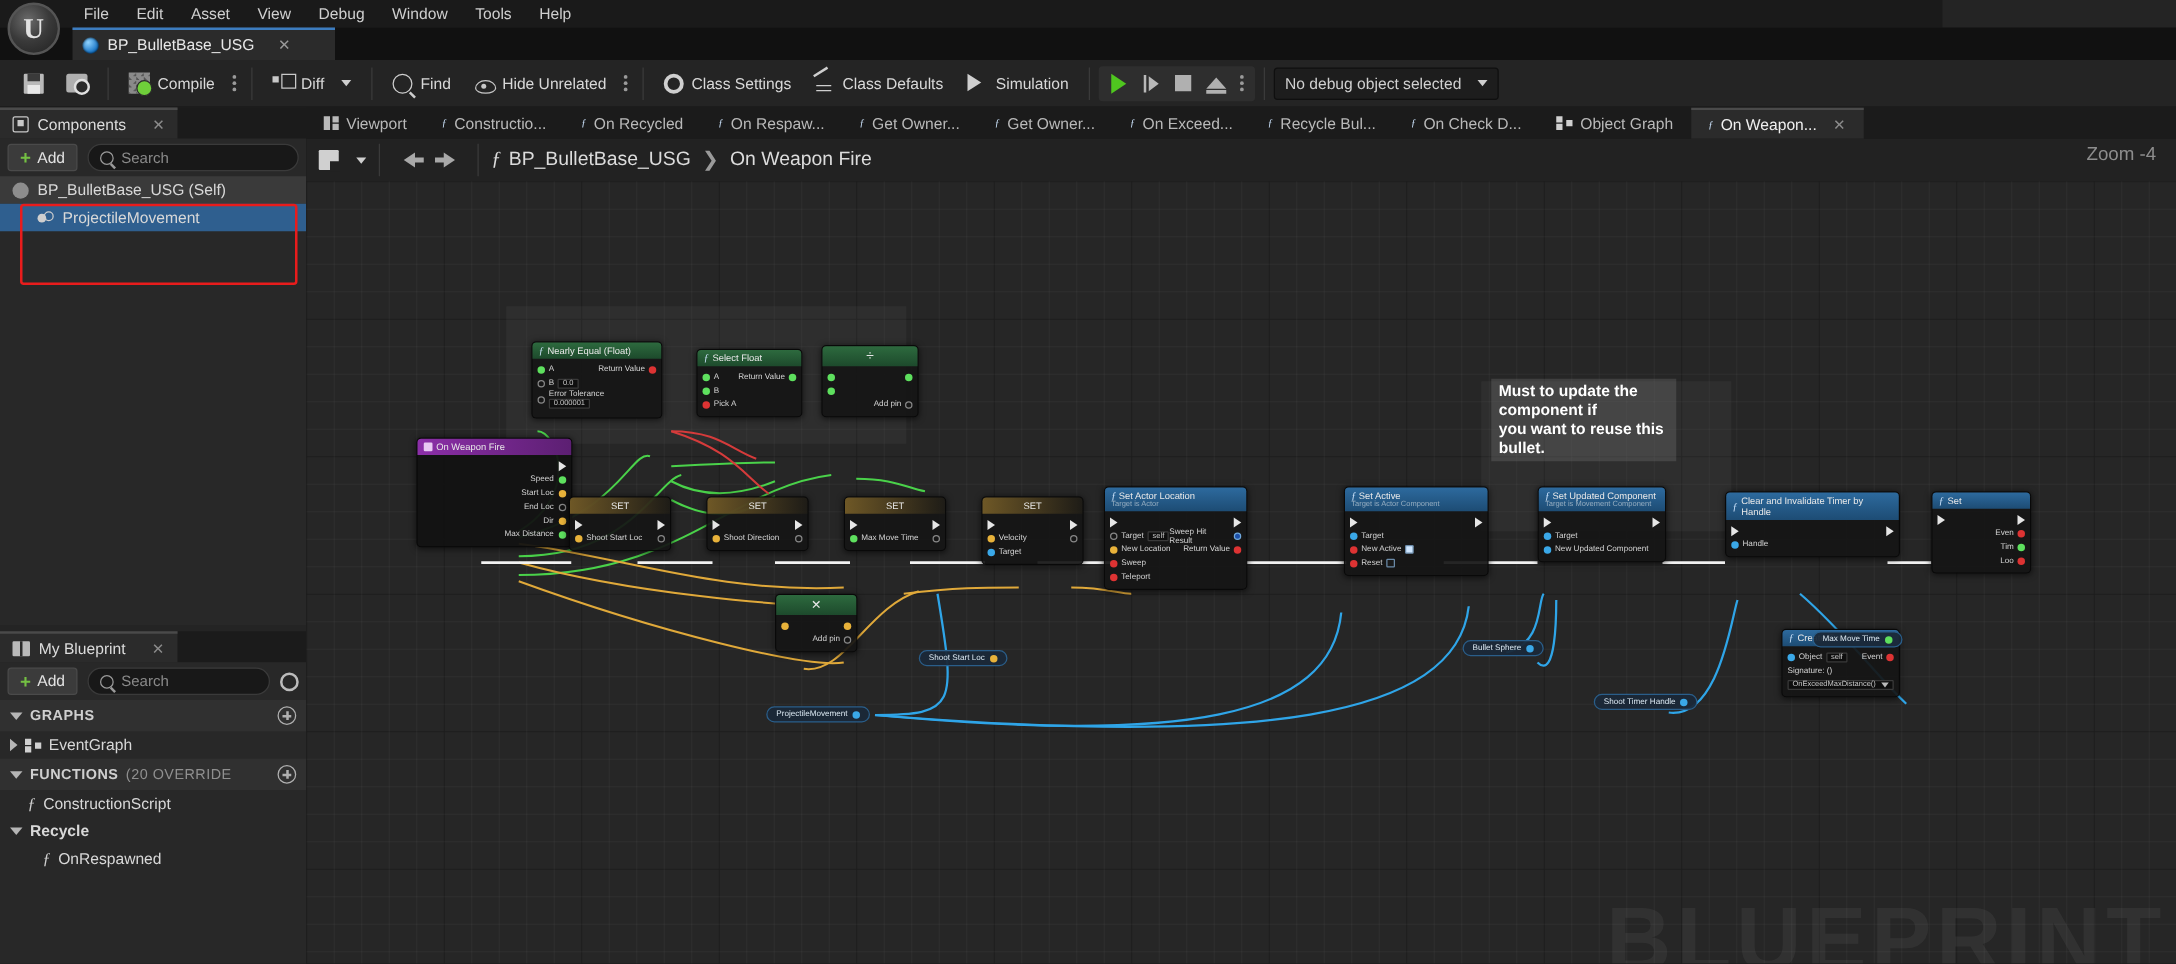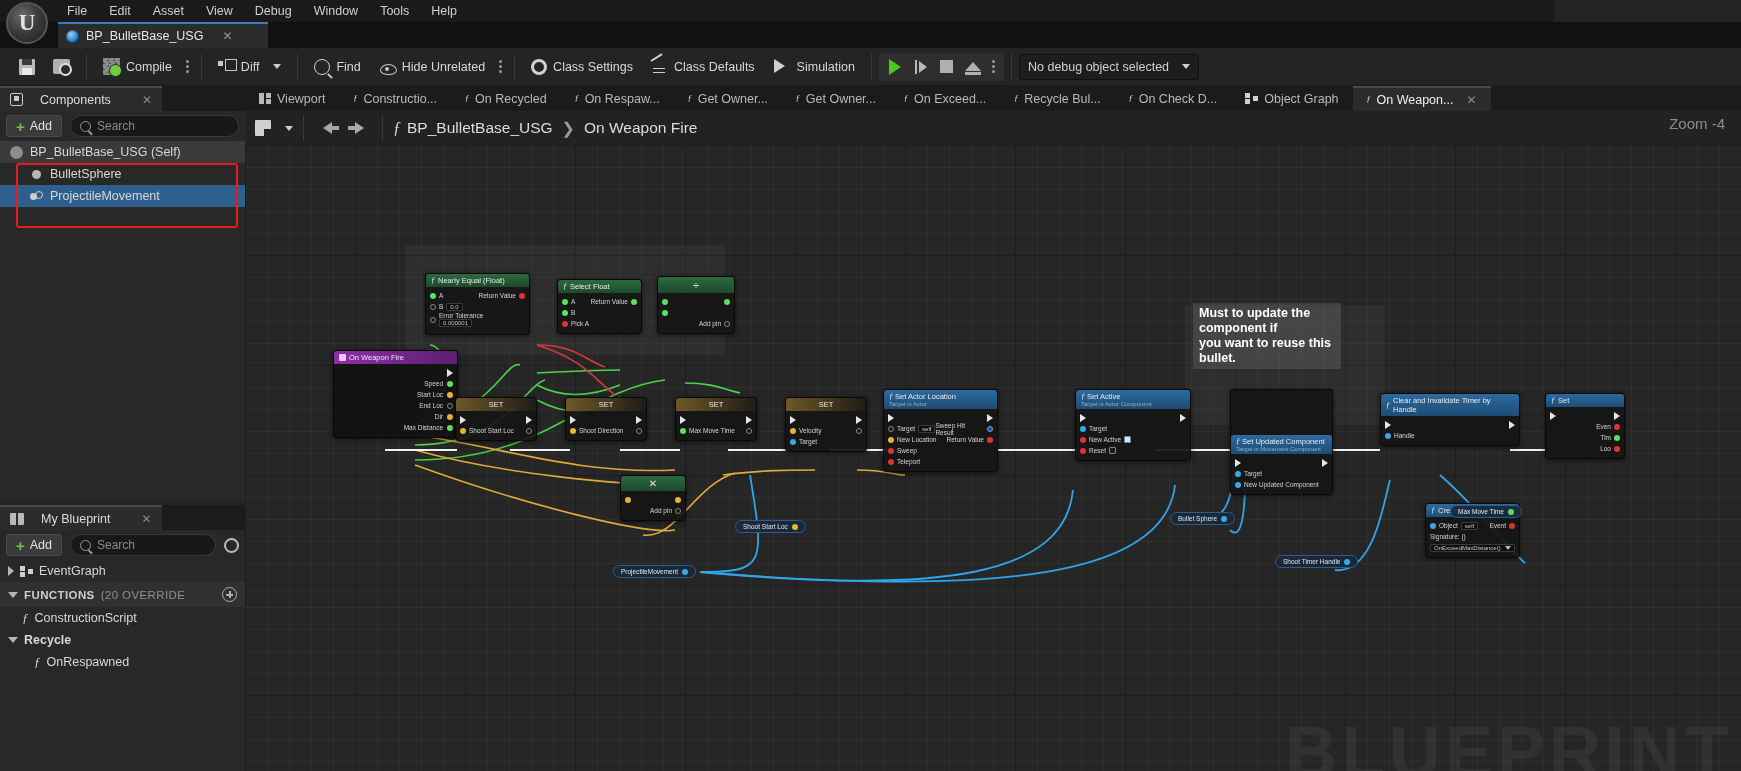--- a/index.html
+++ b/index.html
@@ -110,21 +110,21 @@
     height:26px; min-width:180px; background:#1d1d1d; border:1px solid #0f0f0f; border-radius:3px;
     display:flex; align-items:center; justify-content:space-between; padding:0 8px; font-size:12.5px; color:#d0d0d0;
   }
   .chev{ width:0;height:0;border-left:4px solid transparent;border-right:4px solid transparent;border-top:5px solid #cfcfcf; margin-left:8px;}
 
   
   .panel-tabstrip{
     position:absolute; height:25px; background:#1b1b1b; display:flex; align-items:flex-end;
   }
   .ptab{
-    height:25px; background:#2b2b2b; display:flex;align-items:center;gap:17px;
+    height:25px; background:#2b2b2b; display:flex;align-items:center;gap:7px;
     padding:0 10px; font-size:12.5px; color:#dcdcdc; border-top:2px solid #4a4a4a;
   }
   .ptab .xbtn{ color:#8c8c8c; font-size:12px; margin-left:14px;}
   .icon-comp{width:13px;height:13px;border:1.6px solid #c9c9c9;border-radius:2px;position:relative;}
   .icon-comp:after{content:"";position:absolute;left:3px;top:2px;width:5px;height:5px;background:#c9c9c9;}
   .icon-book{width:14px;height:12px;background:#b9b9b9;border-radius:1px;position:relative;}
   .icon-book:after{content:"";position:absolute;left:6px;top:0;width:2px;height:12px;background:#2b2b2b;}
 
   .comp-panel{ position:absolute; left:0; top:86px; width:245px; height:414px; background:#282828; }
   .bp-panel{ position:absolute; left:0; top:505px; width:245px; height:266px; background:#282828; }
@@ -385,24 +385,20 @@
       <div class="search-box">
         <span class="mag"></span>
         <span>Search</span>
       </div>
     </div>
     <div>
       <div class="tree-row self">
         <span class="comp-ico-self"></span>
         <span>BP_BulletBase_USG (Self)</span>
       </div>
-      <div class="tree-row" style="padding-left:30px;">
-        <span class="comp-ico-sphere"></span>
-        <span>BulletSphere</span>
-      </div>
       <div class="tree-row selected" style="padding-left:30px;">
         <span class="comp-ico-proj"></span>
         <span>ProjectileMovement</span>
       </div>
     </div>
   </div>
   <div class="red-box"></div>
 
   <div class="panel-tabstrip" style="left:0;top:505px;width:245px;">
     <div class="ptab">
@@ -417,20 +413,27 @@
         <span class="plus">+</span>
         <span>Add</span>
       </div>
       <div class="search-box">
         <span class="mag"></span>
         <span>Search</span>
       </div>
       <span class="gear-sm"></span>
     </div>
 
+    <div class="section-hdr">
+      <span class="left">
+        <span class="caret-dn"></span>
+        <span>GRAPHS</span>
+      </span>
+      <span class="circ-plus"></span>
+    </div>
     <div class="tree-row" style="gap:6px;padding-left:8px;">
       <span class="caret-rt"></span>
       <span class="graph-ico"></span>
       <span>EventGraph</span>
     </div>
 
     <div class="section-hdr">
       <span class="left">
         <span class="caret-dn"></span>
         <span>FUNCTIONS</span>
@@ -856,21 +859,21 @@
               <span style="display:flex;align-items:center;gap:3px;">
                 <span class="pin pin-red"></span>
                 <span>Reset</span>
                 <span class="chk off"></span>
               </span>
             </div>
         </div>
       </div>
 
       <div class="node" style="left:985px;top:244px;width:103px;">
-        <div class="nhdr hdr-fn" style="display:block;margin-top:45px;">
+        <div class="nhdr hdr-fn" style="display:block;">
           <span class="fni">ƒ</span>
           <span>Set Updated Component</span>
           <span class="sub2">Target is Movement Component</span>
         </div>
         <div class="nbody">
           <div class="prow">
               <span class="pin exec"></span>
               <span class="pin exec-o"></span>
             </div>
           <div class="prow">

